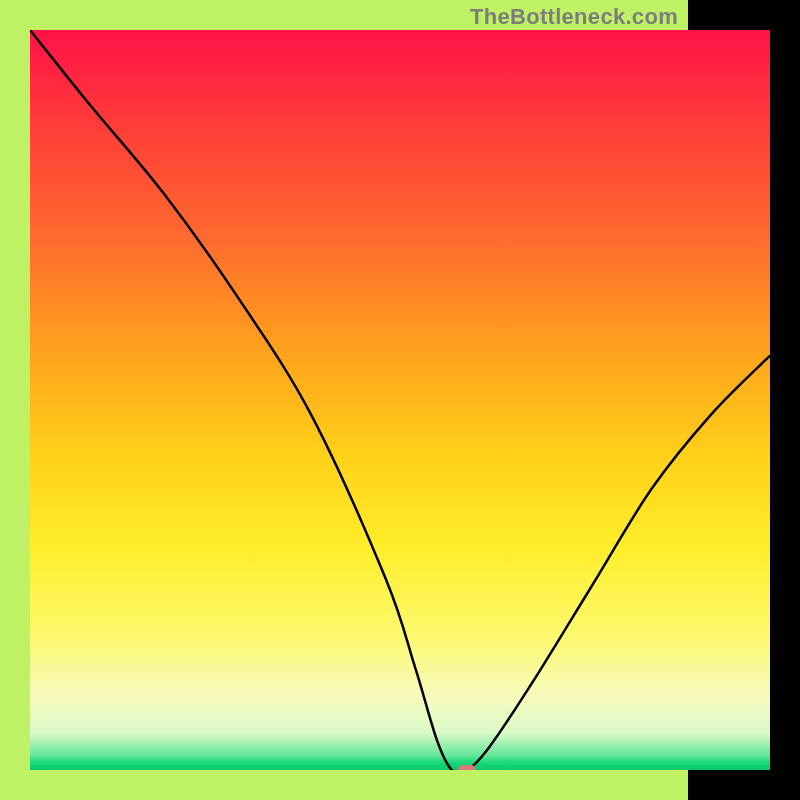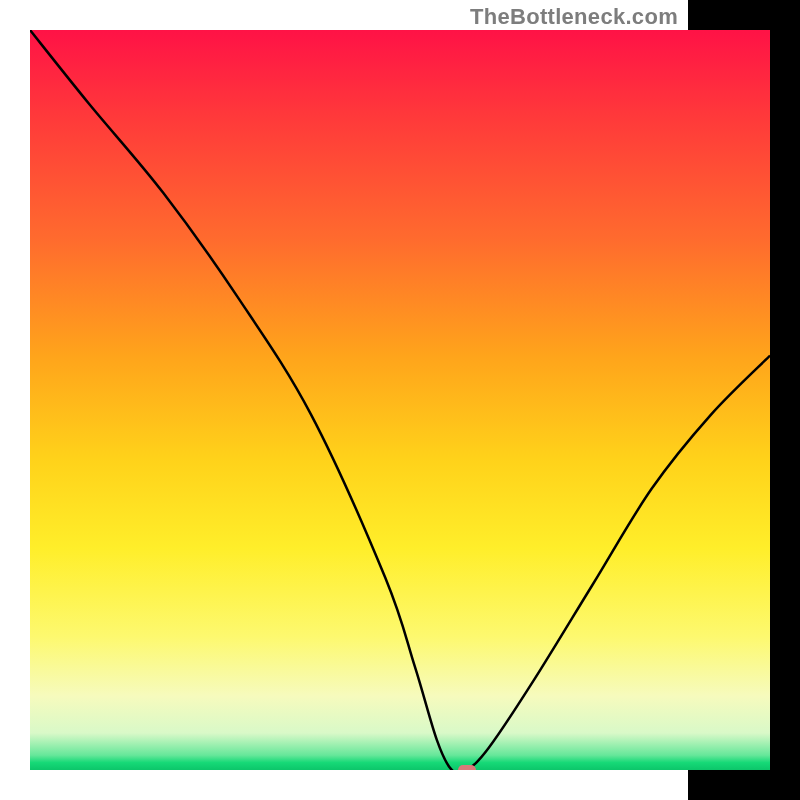--- a/index.html
+++ b/index.html
@@ -7,21 +7,21 @@
     padding: 0;
     width: 800px;
     height: 800px;
     background: #000;
     font-family: Arial, Helvetica, sans-serif;
   }
   .frame {
     position: relative;
     width: 688px;
     height: 800px;
-    background: #ffffff;
+    background: #bef264;
   }
   .watermark {
     position: absolute;
     top: 4px;
     right: 10px;
     color: #7d7d7d;
     font-size: 22px;
     font-weight: 600;
     letter-spacing: 0.3px;
     z-index: 5;

